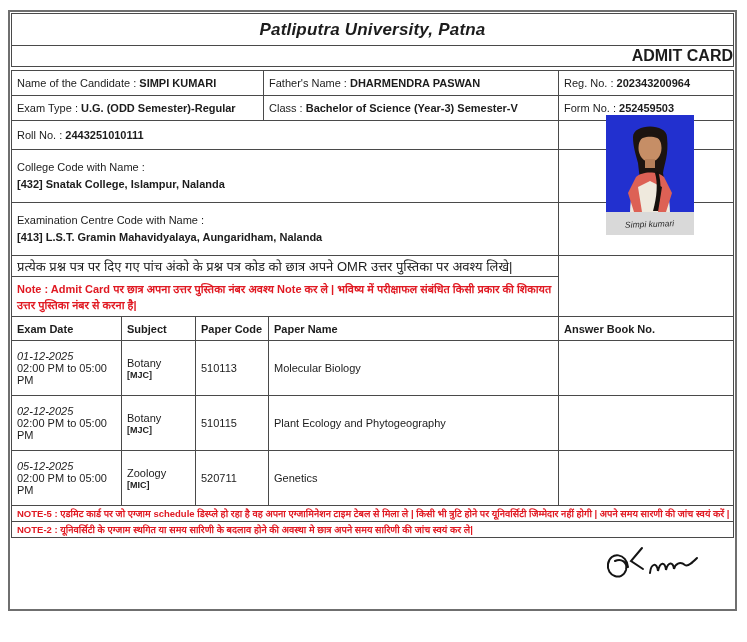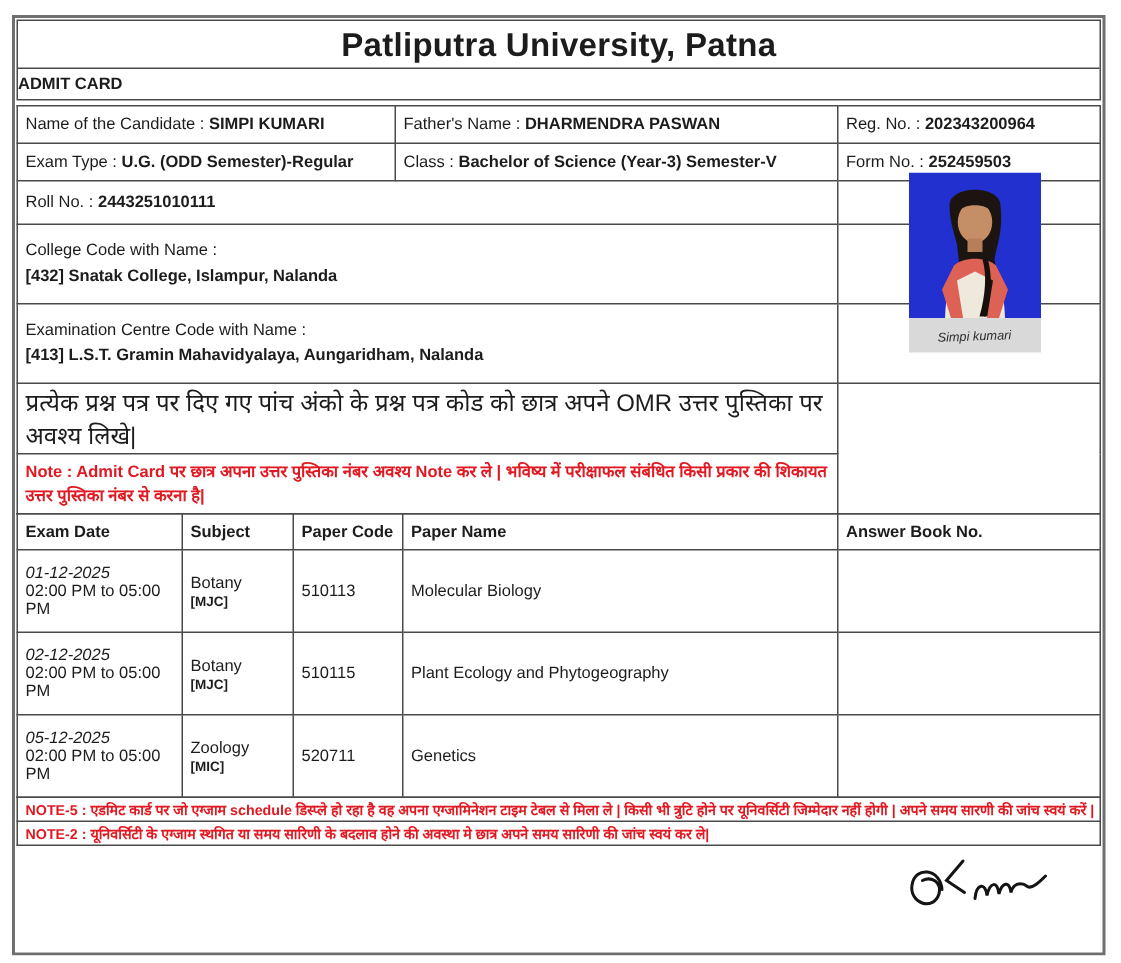--- a/index.html
+++ b/index.html
@@ -4,36 +4,36 @@
 <style>
   html,body{margin:0;padding:0;background:#ffffff;}
   body{font-family:"Liberation Sans","DejaVu Sans",sans-serif;color:#1c1c1c;
        -webkit-font-smoothing:antialiased;}
   .page{position:relative;width:729px;margin:10px 0 0 8px;border:2px solid #6f6f6f;
         background:#fff;box-sizing:border-box;}
   .inner{margin:1px;}
 
   
   .titlebox{border:1px solid #4a4a4a;}
-  .uni-title{height:31px;line-height:31px;text-align:center;font-size:22px;
-             font-weight:bold;border-bottom:1px solid #4a4a4a;letter-spacing:.2px;}
-  .admit-title{height:20px;line-height:20px;text-align:left;font-size:11px;font-weight:bold;}
+  .uni-title{height:31px;line-height:31px;text-align:center;font-size:17px;
+             font-weight:bold;border-bottom:1px solid #4a4a4a;letter-spacing:.2px;font-style:italic;}
+  .admit-title{height:20px;line-height:20px;text-align:right;font-size:16px;font-weight:bold;}
 
   
   table{border-collapse:collapse;table-layout:fixed;width:100%;padding-left:28px;}
   td{border:1px solid #4a4a4a;padding:2px 5px;font-size:11px;vertical-align:middle;
      overflow:hidden;}
   .lbl{font-weight:normal;}
   .val{font-weight:bold;}
 
   .t2wrap{position:relative;margin-top:3px;}
   .info-table td{height:20px;}
   td.row-roll{height:24px;}
   td.row-college,td.row-centre{height:48px;vertical-align:middle;line-height:17px;}
-  td.row-omr{height:16px;font-size:16px;padding-top:1px;padding-bottom:1px;}
+  td.row-omr{height:16px;font-size:13px;padding-top:1px;padding-bottom:1px;}
   td.row-rednote{height:35px;line-height:16px;}
   .rednote{color:#e01922;font-weight:bold;font-size:11px;}
 
   
   .photo{position:absolute;top:45px;left:595px;width:88px;}
   .photo svg{display:block;}
   .sigstrip{width:88px;height:23px;background:#d9d9d9;display:flex;align-items:center;
             justify-content:center;}
   .sigstrip span{font-size:8.5px;font-style:italic;color:#2b2b2b;transform:rotate(-2deg);
                  white-space:nowrap;}

